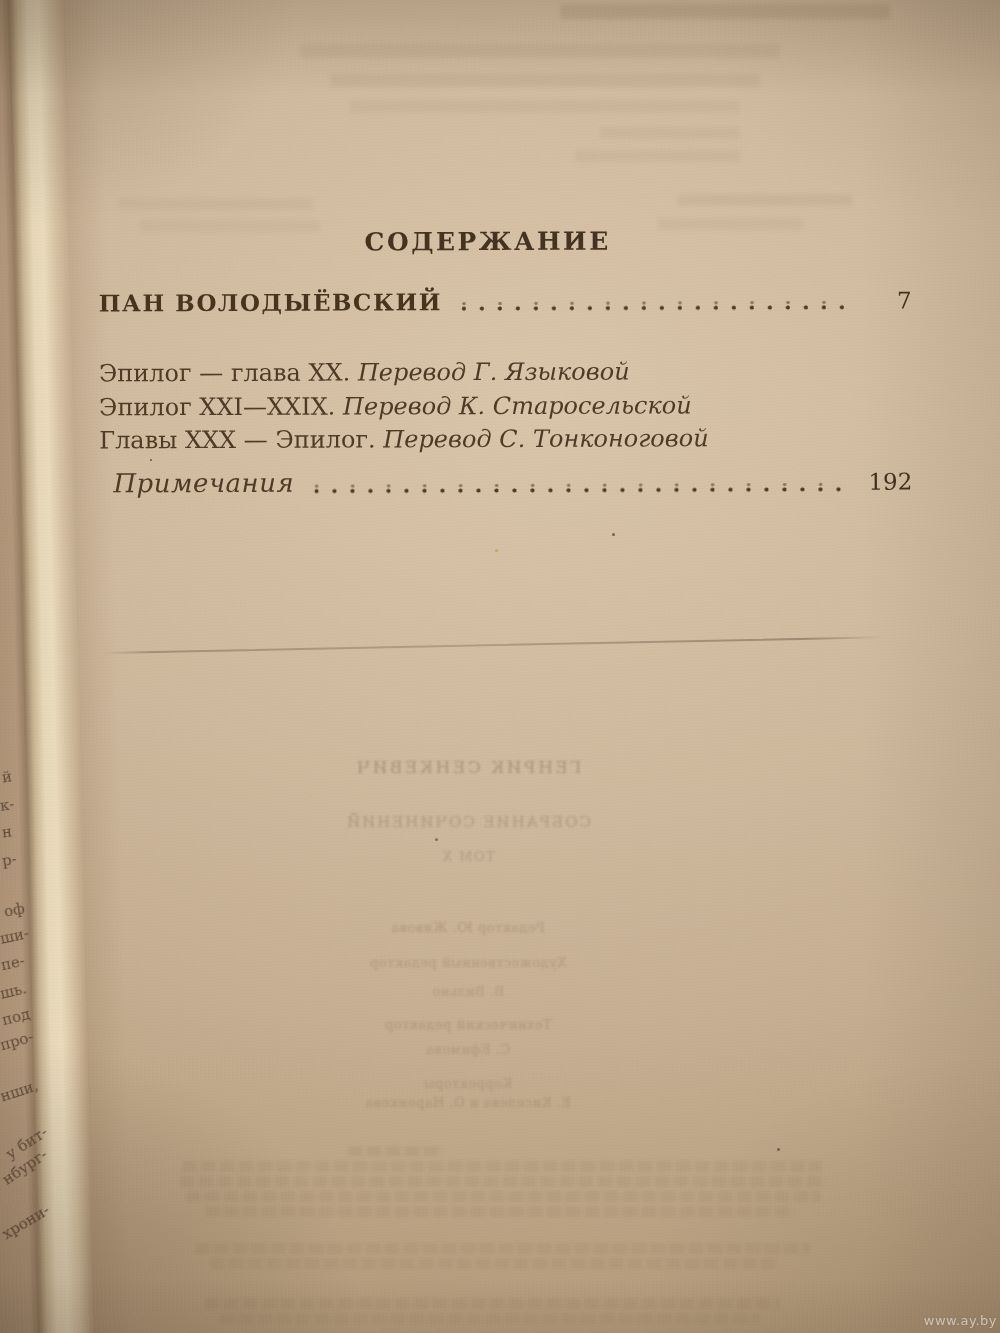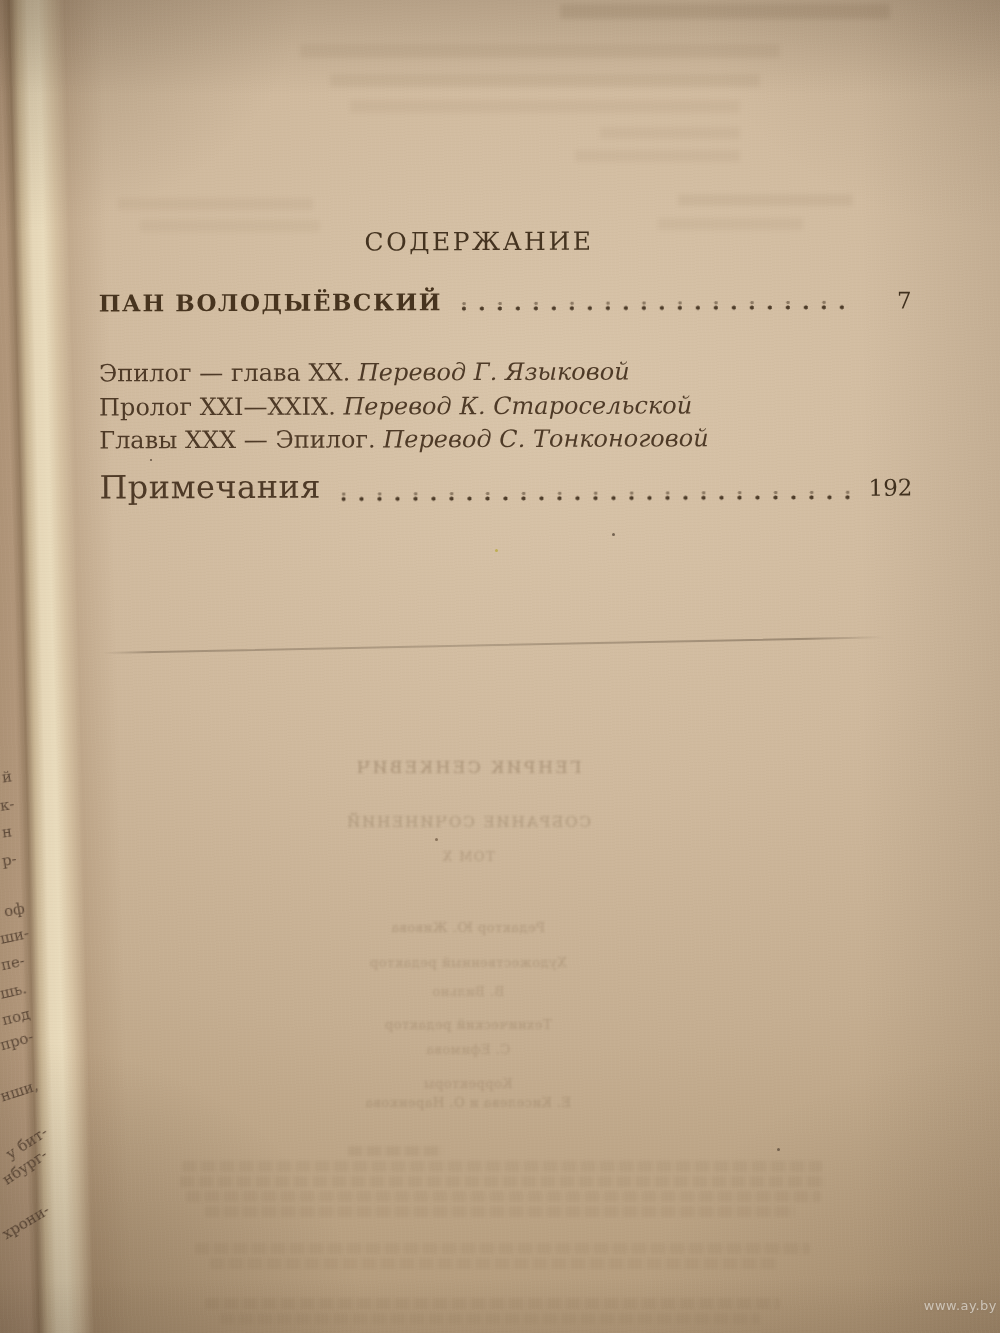--- a/index.html
+++ b/index.html
@@ -32,28 +32,28 @@
       #a78d70 0, #b1967a 40px, #957c60 49px, #c8b492 57px,
       #e6d7b8 67px, #e9dbbc 78px, #d6c2a2 90px,
       rgba(155,125,95,.25) 104px, rgba(155,125,95,0) 142px);
   }
   .frag{
     position:absolute;z-index:2;color:#5d4938;font-size:15px;line-height:15px;
     white-space:nowrap;filter:blur(.2px);
   }
   .content{position:absolute;inset:0;z-index:4;color:#4e3a27;transform:rotate(-.2deg);}
   .title{
-    position:absolute;left:366px;top:227px;font-weight:normal;font-size:25px;
+    position:absolute;left:366px;top:227px;font-weight:bold;font-size:25px;
     letter-spacing:2.5px;color:#443320;
   }
   .toc-row{position:absolute;left:100px;width:813px;display:flex;align-items:baseline;}
   .row-main{top:288px;}
   .row-notes{top:467px;}
   .toc-label-caps{font-weight:bold;font-size:23px;letter-spacing:1.6px;color:#47341f;white-space:nowrap;}
-  .toc-label-italic{font-size:32px;letter-spacing:.5px;white-space:nowrap;}
+  .toc-label-italic{font-style:italic;font-size:26px;letter-spacing:.5px;white-space:nowrap;margin-left:14px;}
   .leader{
     flex:1;height:11px;margin:0 14px 3px 20px;align-self:flex-end;
     background:
       radial-gradient(circle at 2.2px 7.5px, rgba(70,53,35,.95) 1.8px, rgba(70,53,35,0) 2.3px) 0 0/18px 11px repeat-x,
       radial-gradient(circle at 2.2px 2.5px, rgba(70,53,35,.50) 1.5px, rgba(70,53,35,0) 2px) 0 0/36px 11px repeat-x;
   }
   .toc-page{font-size:23px;color:#40301e;width:46px;text-align:right;white-space:nowrap;}
   .chapters{position:absolute;left:100px;top:356px;}
   .chapter-line{font-size:24px;line-height:33.5px;white-space:nowrap;}
   .chapter-line .it{font-style:italic;}
@@ -67,21 +67,21 @@
     transform:scaleX(-1);filter:blur(1.2px);white-space:nowrap;
   }
   .scratch{
     position:absolute;left:103px;top:652px;width:782px;height:1.6px;z-index:4;border-radius:1px;
     transform:rotate(-1.15deg);transform-origin:left center;
     background:linear-gradient(90deg, rgba(100,84,66,0) 0, rgba(100,84,66,.42) 6%,
       rgba(100,84,66,.30) 45%, rgba(100,84,66,.48) 90%, rgba(100,84,66,0) 100%);
   }
   .speck{position:absolute;z-index:4;border-radius:50%;}
   .watermark{
-    position:absolute;right:3px;bottom:20px;z-index:5;
+    position:absolute;right:3px;bottom:5px;z-index:5;
     font-family:"DejaVu Sans","Liberation Sans",sans-serif;font-size:13px;
     color:rgba(242,240,236,.62);letter-spacing:.5px;
     text-shadow:0 0 2px rgba(125,105,85,.55);
   }
 </style>
 </head>
 <body>
 
 <div class="photo">
 
@@ -121,21 +121,21 @@
 
     <div class="toc-row row-main">
       <span class="toc-label-caps">ПАН ВОЛОДЫЁВСКИЙ</span>
       <span class="leader"></span>
       <span class="toc-page">7</span>
     </div>
 
     <div class="chapters" id="chapters">
   <div class="chapter-line"><span class="range">Эпилог — глава XX.</span> <span class="it">Перевод Г. Языковой</span></div>
 
-  <div class="chapter-line"><span class="range">Пролог XXI—XXIX.</span> <span class="it">Перевод К. Старосельской</span></div>
+  <div class="chapter-line"><span class="range">Эпилог XXI—XXIX.</span> <span class="it">Перевод К. Старосельской</span></div>
 
   <div class="chapter-line"><span class="range">Главы XXX — Эпилог.</span> <span class="it">Перевод С. Тонконоговой</span></div>
 </div>
 
     <div class="toc-row row-notes">
       <span class="toc-label-italic">Примечания</span>
       <span class="leader"></span>
       <span class="toc-page">192</span>
     </div>
   </div>

